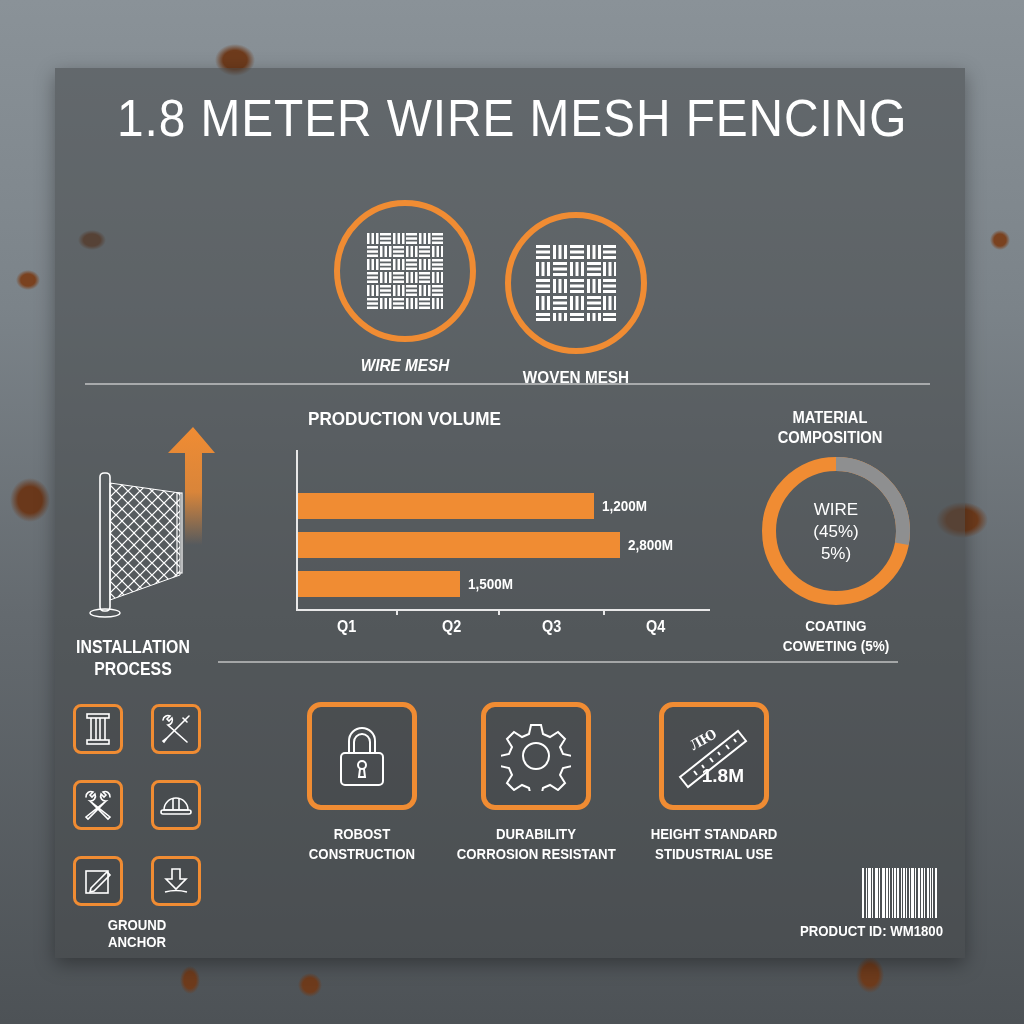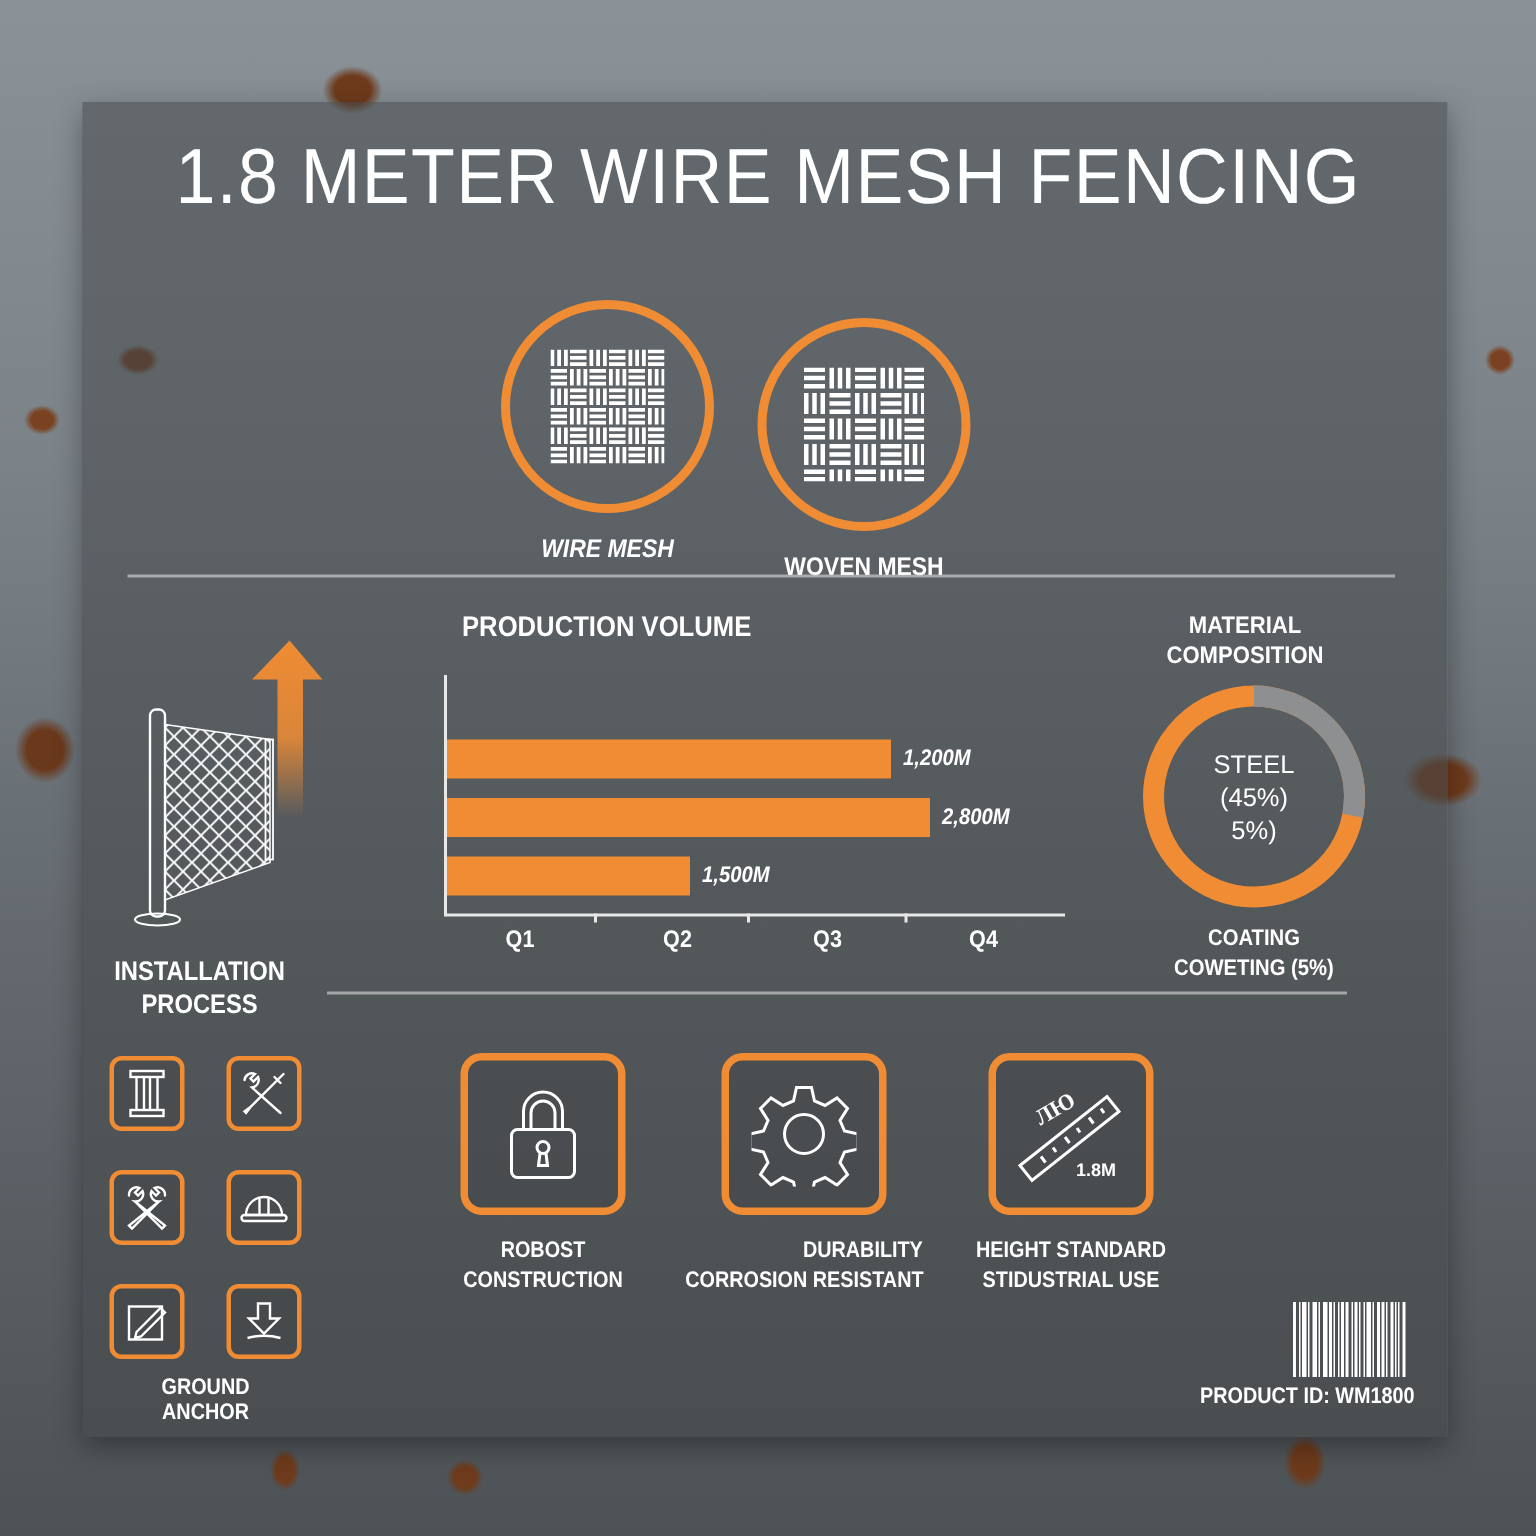--- a/index.html
+++ b/index.html
@@ -38,21 +38,21 @@
     .mesh-type { position: absolute; width: 150px; text-align: center; }
     .mesh-ring {
       width: 142px; height: 142px; border-radius: 50%;
       border: 6px solid #f08c33; margin: 0 auto;
       display: flex; align-items: center; justify-content: center;
     }
     .mesh-label { font-size: 17px; margin-top: 14px; font-weight: 600; transform: scaleX(0.9); }
 
     
     .chart-title { position: absolute; left: 308px; top: 408px; font-size: 19px; font-weight: 600; transform: scaleX(0.9); transform-origin: left top; }
-    .chart-area { position: absolute; left: 296px; top: 450px; width: 414px; height: 160px; font-style: italic; }
+    .chart-area { position: absolute; left: 296px; top: 450px; width: 414px; height: 160px; }
     .y-axis { position: absolute; left: 0; top: 0; width: 2px; height: 160px; background: #e8e8e8; }
     .x-axis { position: absolute; left: 0; top: 159px; width: 414px; height: 2px; background: #e8e8e8; }
     .tick { position: absolute; top: 159px; width: 2px; height: 6px; background: #e8e8e8; }
     .bar { position: absolute; left: 2px; height: 26px; background: #f08c33; }
     .bar-label { position: absolute; font-size: 15px; font-weight: 600; white-space: nowrap; transform: scaleX(0.9); transform-origin: left center; }
     .x-label { position: absolute; top: 618px; font-size: 16px; font-weight: 600; transform: scaleX(0.9); }
 
     
     .donut-title { position: absolute; left: 760px; top: 408px; width: 140px; text-align: center; font-size: 16px; line-height: 20px; font-weight: 600; transform: scaleX(0.92); }
     .donut-wrap { position: absolute; left: 760px; top: 455px; width: 152px; height: 152px; }
@@ -71,21 +71,21 @@
 
     
     .feature { position: absolute; width: 180px; text-align: center; }
     .feature-box {
       width: 110px; height: 108px; margin: 0 auto;
       border: 5px solid #f08c33; border-radius: 14px;
       display: flex; align-items: center; justify-content: center;
       background: rgba(40,40,40,0.15); position: relative;
     }
     .feature-text { margin-top: 14px; font-size: 15px; line-height: 20px; font-weight: 600; transform: scaleX(0.88); white-space: nowrap; }
-    .ruler-value { position: absolute; right: 20px; bottom: 18px; font-size: 12px; font-weight: 600; }
+    .ruler-value { position: absolute; right: 20px; bottom: 18px; font-size: 19px; font-weight: 600; }
 
     
     .barcode { position: absolute; left: 862px; top: 868px; width: 76px; height: 50px; display: flex; gap: 0; }
     .barcode span { display: block; height: 100%; background: #fff; }
     .product-id { position: absolute; left: 800px; top: 922px; font-size: 15px; font-weight: 600; white-space: nowrap; transform: scaleX(0.88); transform-origin: left top; }
   </style>
 </head>
 <body>
 
 <div class="panel"></div>
@@ -356,21 +356,21 @@
 <div class="donut-title">
   <div>MATERIAL</div>
   <div>COMPOSITION</div>
 </div>
 <div class="donut-wrap">
   <svg width="152" height="152" viewBox="0 0 152 152">
     <circle id="donut-base" cx="76" cy="76" r="67" fill="none" stroke="#f08c33" stroke-width="14"></circle>
     <circle id="donut-coating" cx="76" cy="76" r="67" fill="none" stroke="#8e8f90" stroke-width="14" stroke-dasharray="117.9 303.1" transform="rotate(-90 76 76)"></circle>
   </svg>
   <div class="donut-center">
-    <div>STEEL</div>
+    <div>WIRE</div>
     <div>(45%)</div>
     <div>5%)</div>
   </div>
 </div>
 <div class="donut-legend">
   <div>COATING</div>
   <div>COWETING (5%)</div>
 </div>
 
 <div class="divider" style="left:218px; top:661px; width:680px;"></div>
@@ -443,21 +443,21 @@
         <path d="M23 44 L22 52 L28 52 L27 44"></path>
       </g>
     </svg>
   </div>
   <div class="feature-text">
     <div>ROBOST</div>
     <div>CONSTRUCTION</div>
   </div>
 </div>
 
-<div class="feature" style="left:446px; top:702px;text-align:right;">
+<div class="feature" style="left:446px; top:702px;">
   <div class="feature-box">
     <svg width="70" height="70" viewBox="0 0 70 70">
       <g fill="none" stroke="#fff" stroke-width="2">
         <path d="M30 4 h10 l2 9 l7 3 l8 -5 l7 7 l-5 8 l3 7 l9 2 v10 l-9 2 l-3 7 l5 8 l-7 7 l-8 -5 l-7 3 l-2 9 h-10 l-2 -9 l-7 -3 l-8 5 l-7 -7 l5 -8 l-3 -7 l-9 -2 v-10 l9 -2 l3 -7 l-5 -8 l7 -7 l8 5 l7 -3 Z"></path>
         <circle cx="35" cy="35" r="13"></circle>
       </g>
     </svg>
   </div>
   <div class="feature-text">
     <div>DURABILITY</div>

